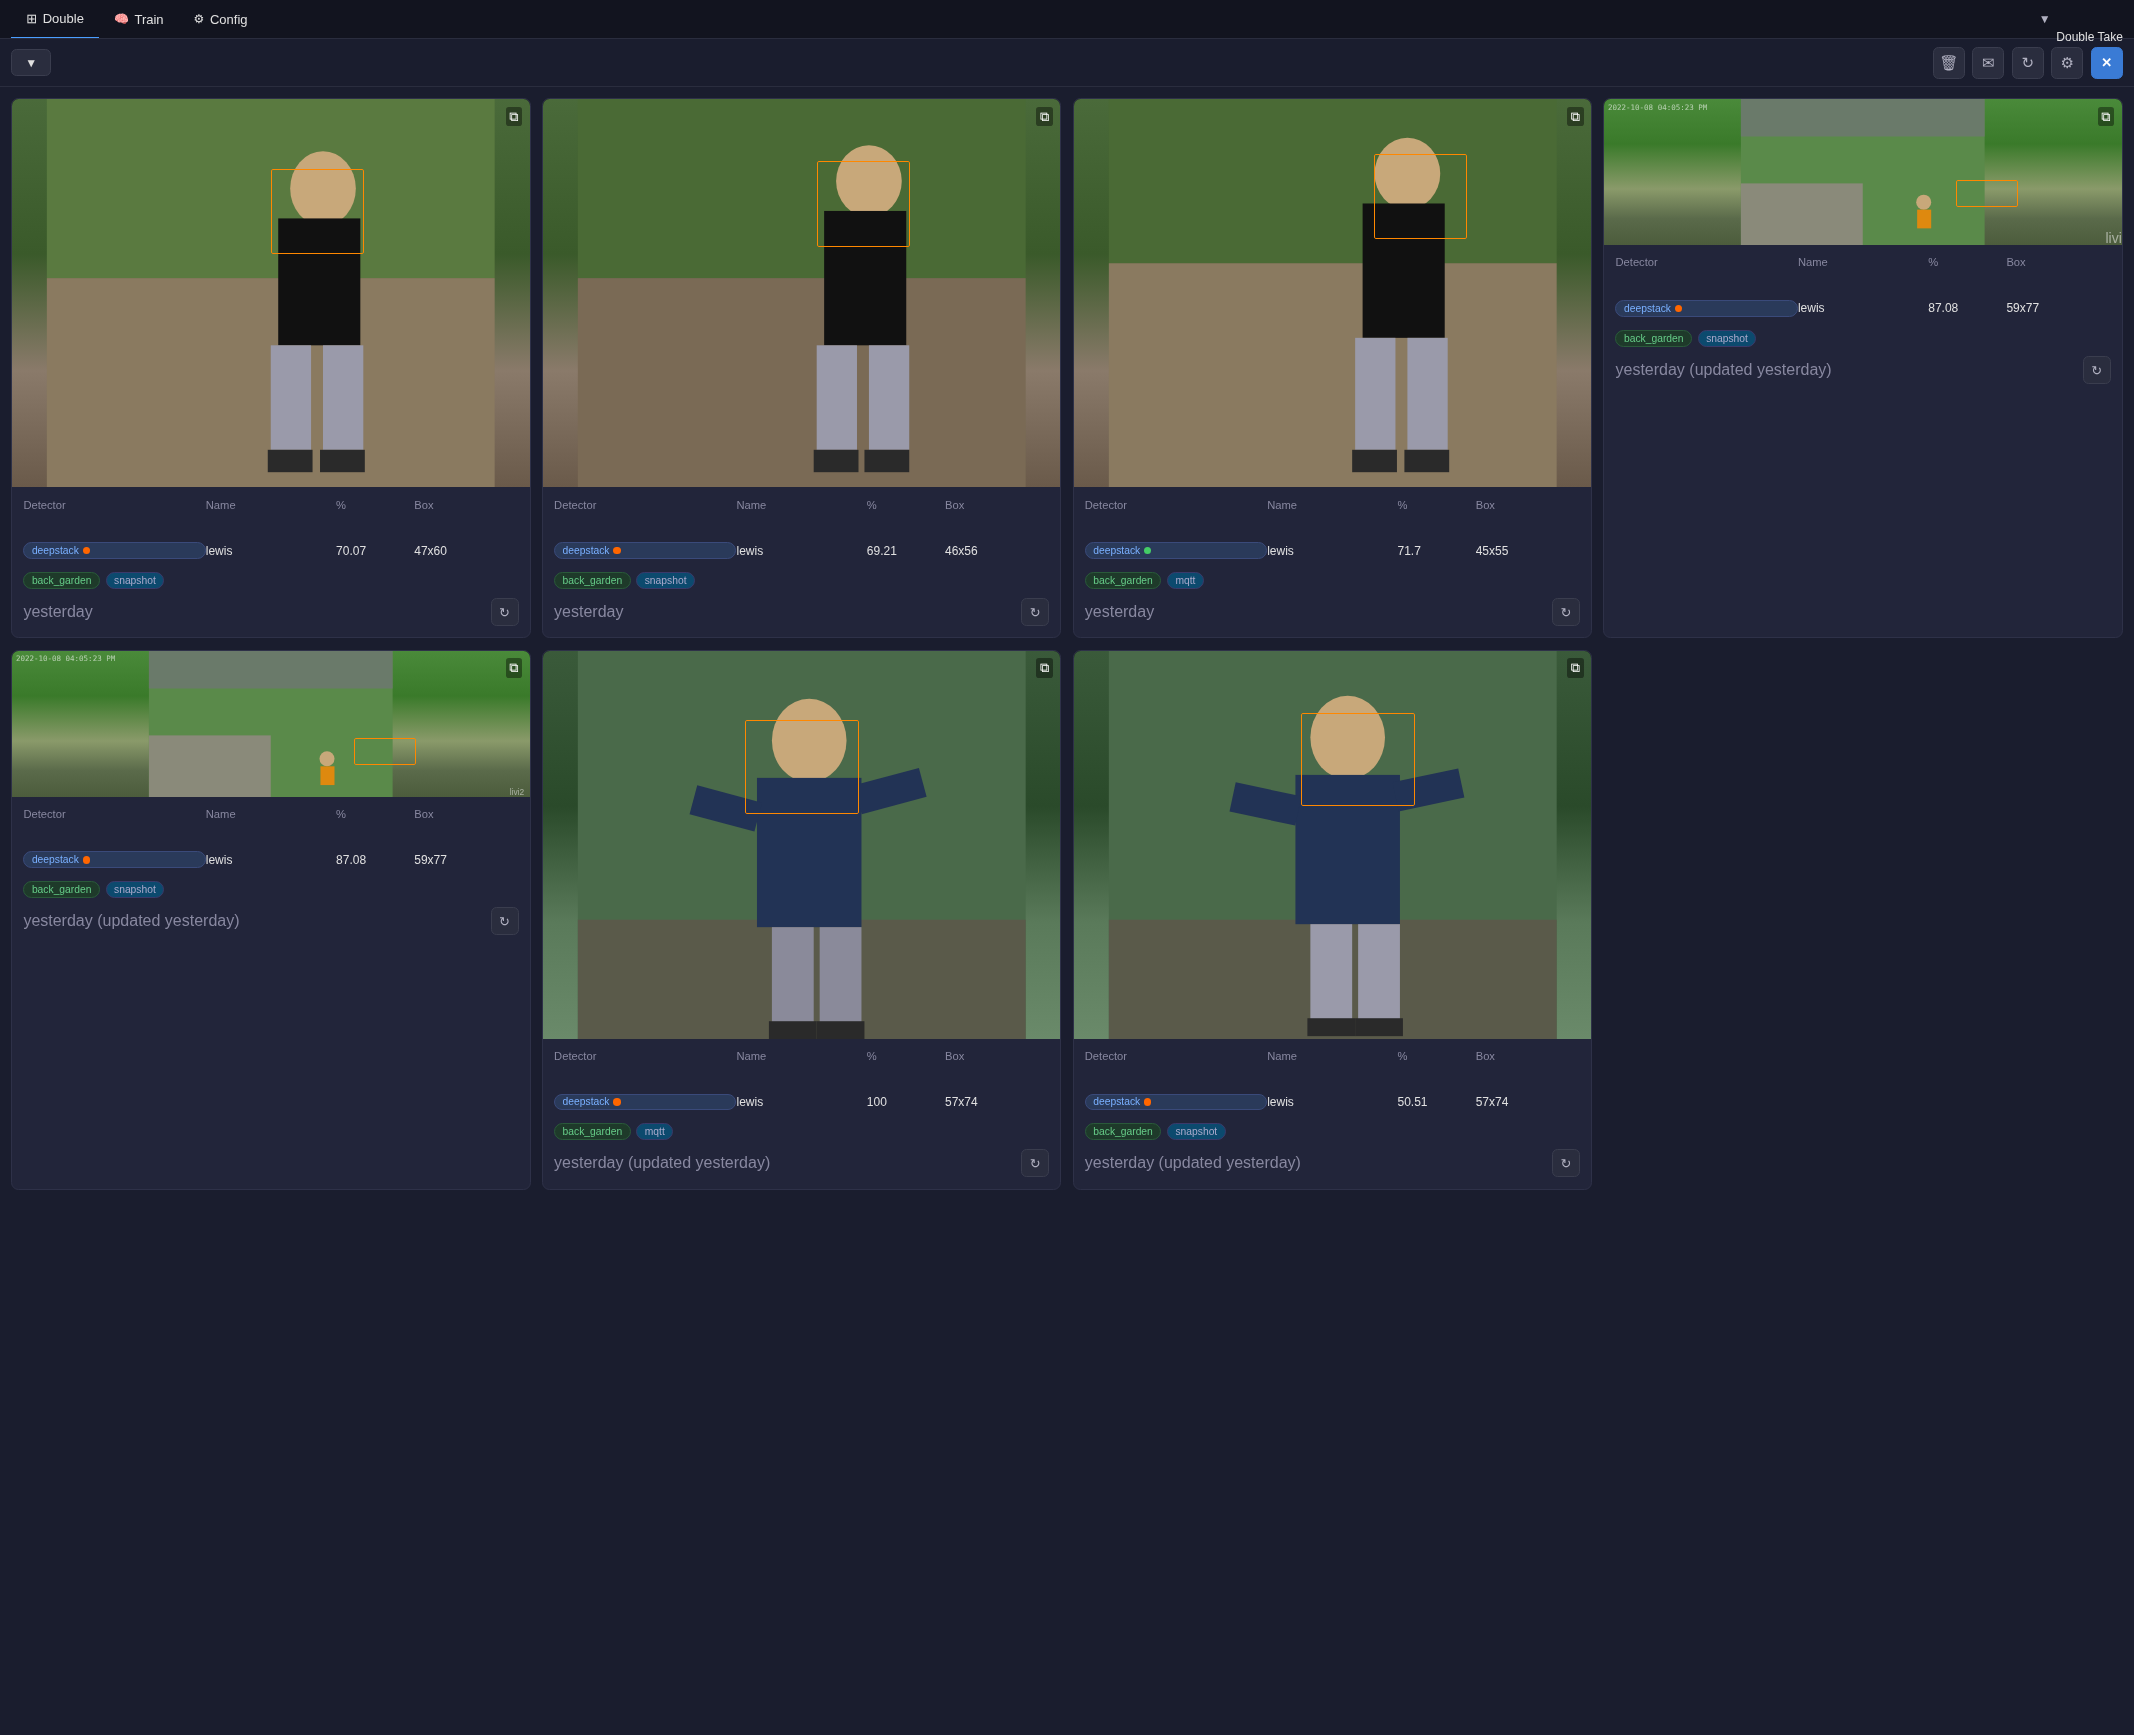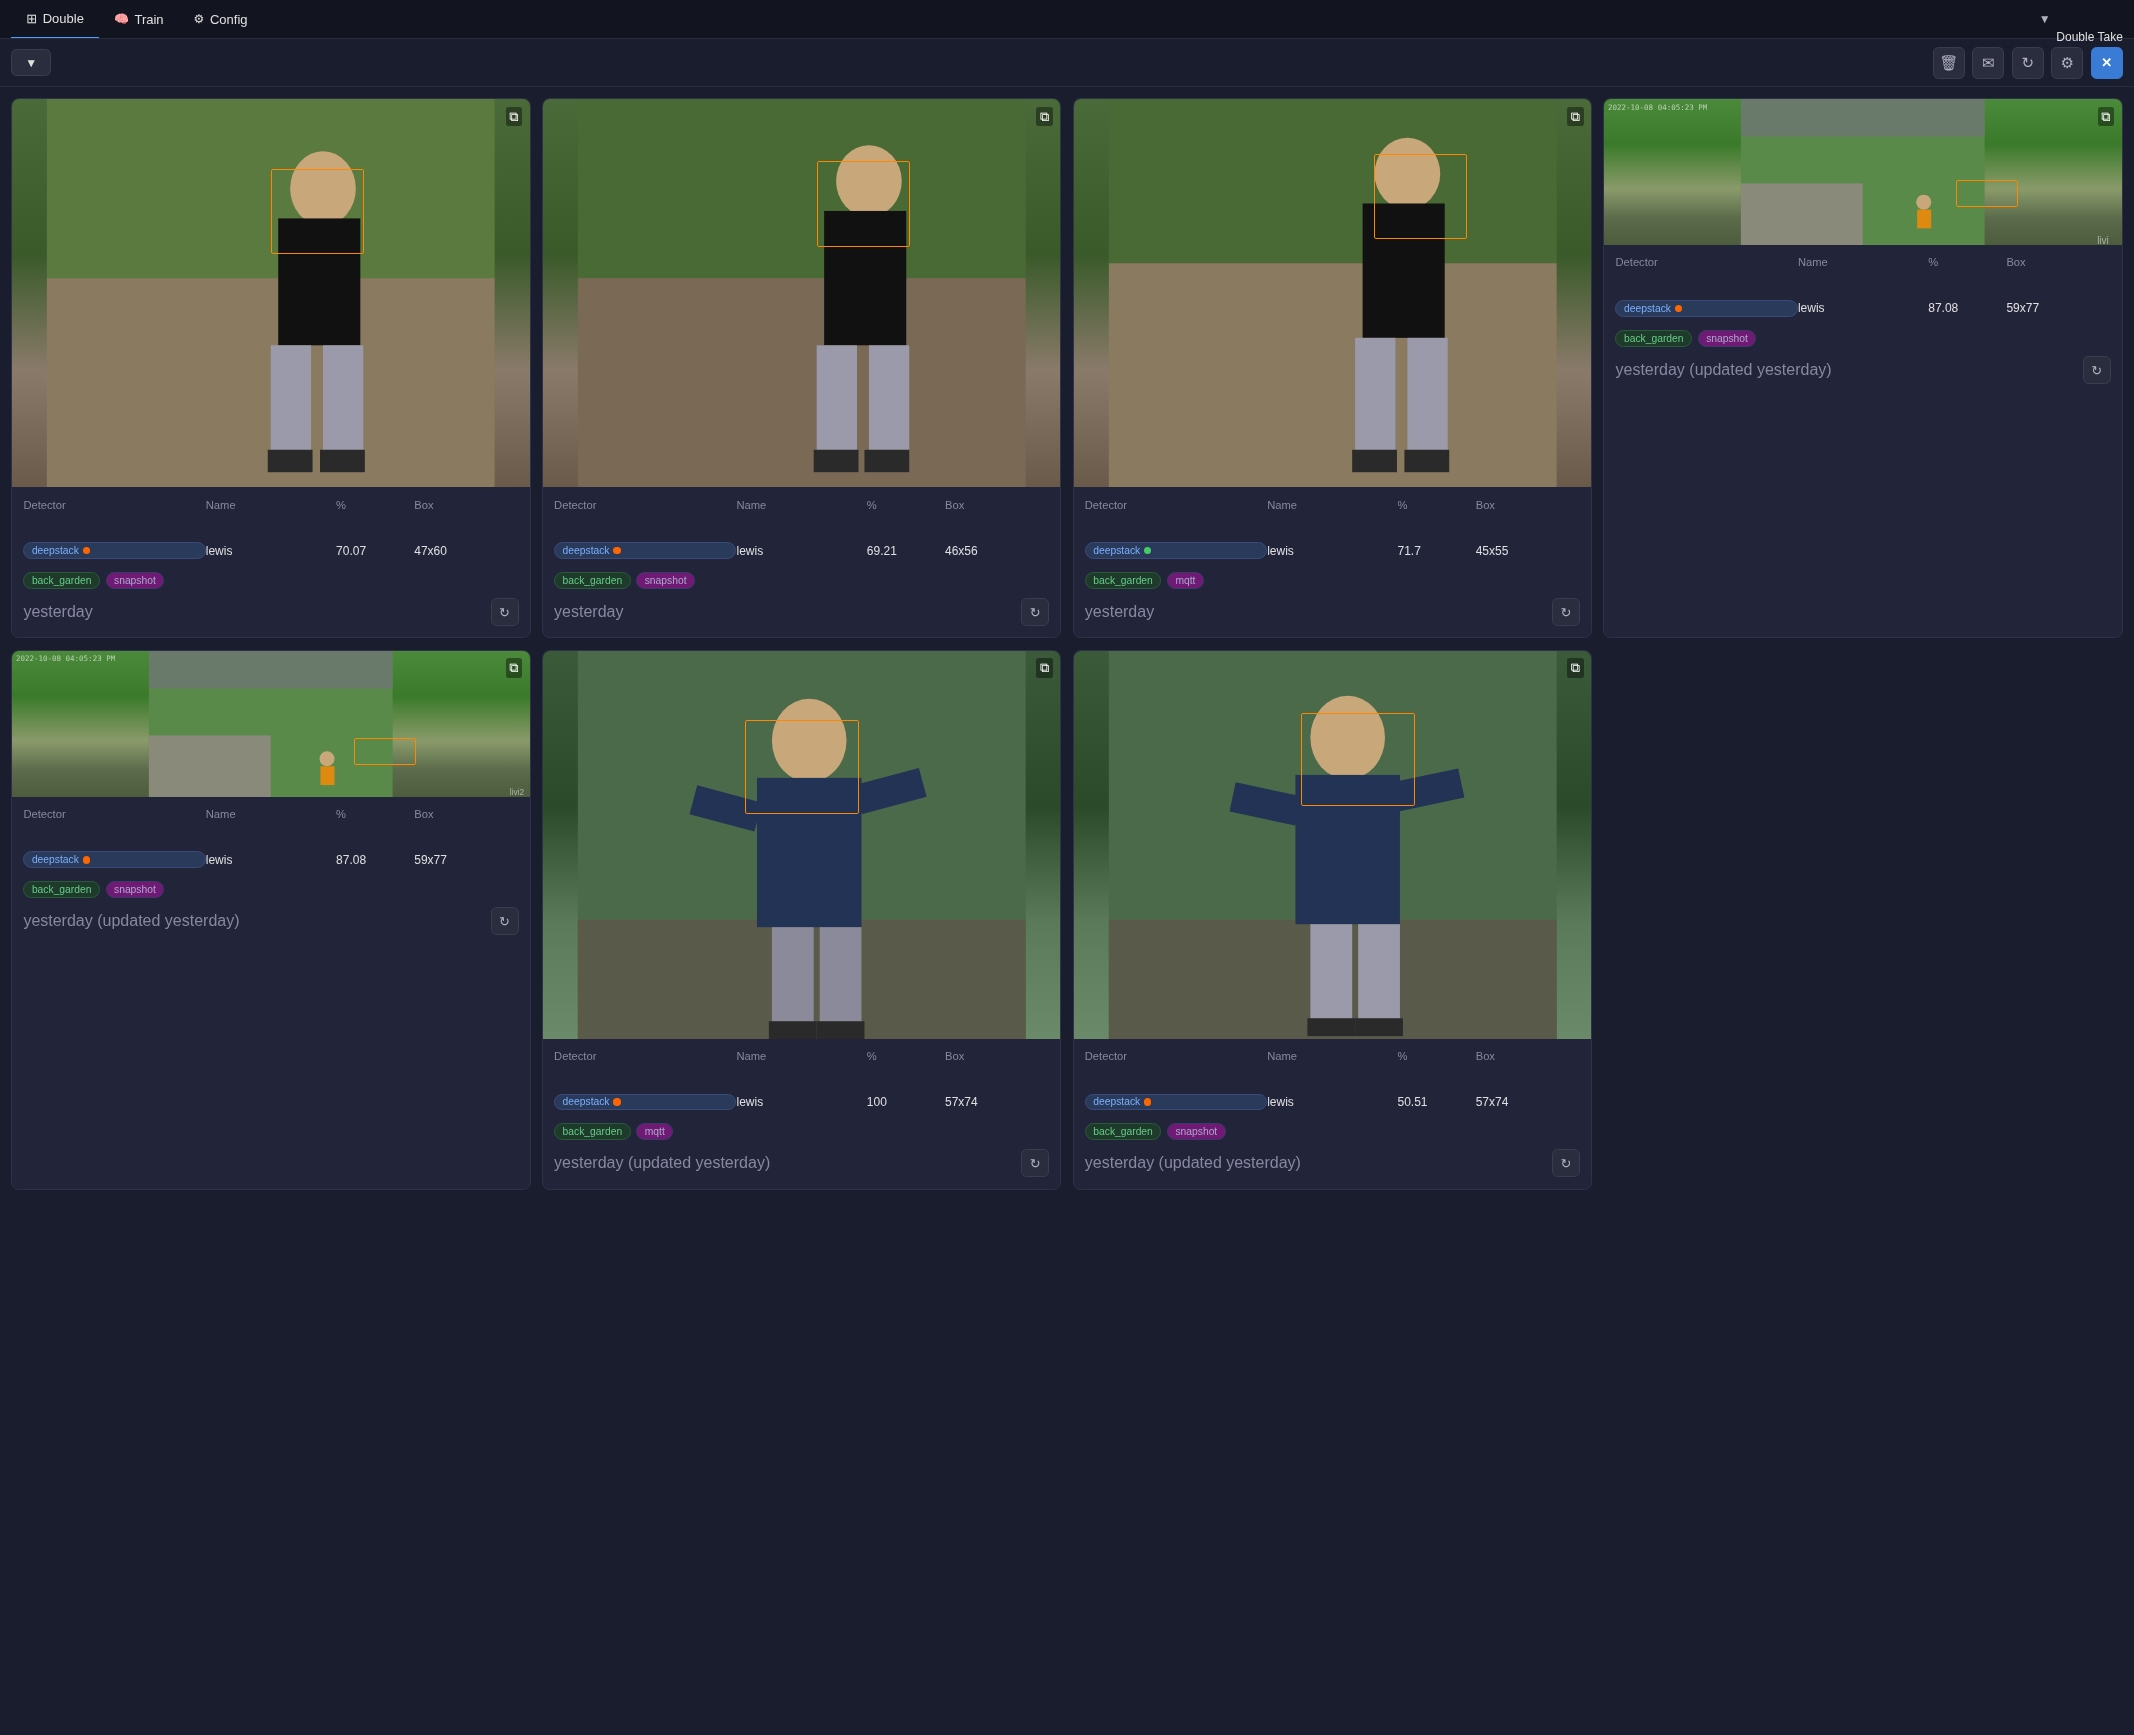--- a/index.html
+++ b/index.html
@@ -180,21 +180,21 @@
     }
     .badge-dot.green {
       background: #44cc66;
     }
     .badge-location {
       background: #1e3a2a;
       color: #66cc88;
       border: 0.9px solid #2a5a3a;
     }
     .badge-type {
-      background: #701a75;
+      background: #0c4a6e;
       color: #aaaacc;
       border: 0.9px solid #3a3a6a;
     }
     .badge-row {
       display: flex;
       gap: 5.6px;
       margin-top: 13px;
       flex-wrap: wrap;
     }
     .card-footer {
@@ -429,21 +429,21 @@
             <rect width="260" height="160" fill="#5a8a4a"></rect>
 
             <rect x="0" y="90" width="130" height="70" fill="#8a8a7a"></rect>
 
             <rect x="0" y="0" width="260" height="40" fill="#6a7a6a"></rect>
 
             <ellipse cx="195" cy="110" rx="8" ry="8" fill="#c8a87a"></ellipse>
             <rect x="188" y="118" width="15" height="20" fill="#ff8800" opacity="0.8"></rect>
           </svg>
           <div class="face-box" style="top:54%;left:68%;width:12%;height:18%;"></div>
-          <div style="position:absolute;bottom:3.7px;right:13px;font-size:10px;color:rgba(255,255,255,0.5);text-align:right;">livi</div>
+          <div style="position:absolute;bottom:3.7px;right:0;font-size:14px;color:rgba(255,255,255,0.5);text-align:right;">livi</div>
         </div>
         <div class="external-link-icon">⧉</div>
       </div>
       <div class="card-body">
         <div class="card-table-header">
           <span>Detector</span>
           <span>Name</span>
           <span>%</span>
           <span>Box</span>
         </div>

